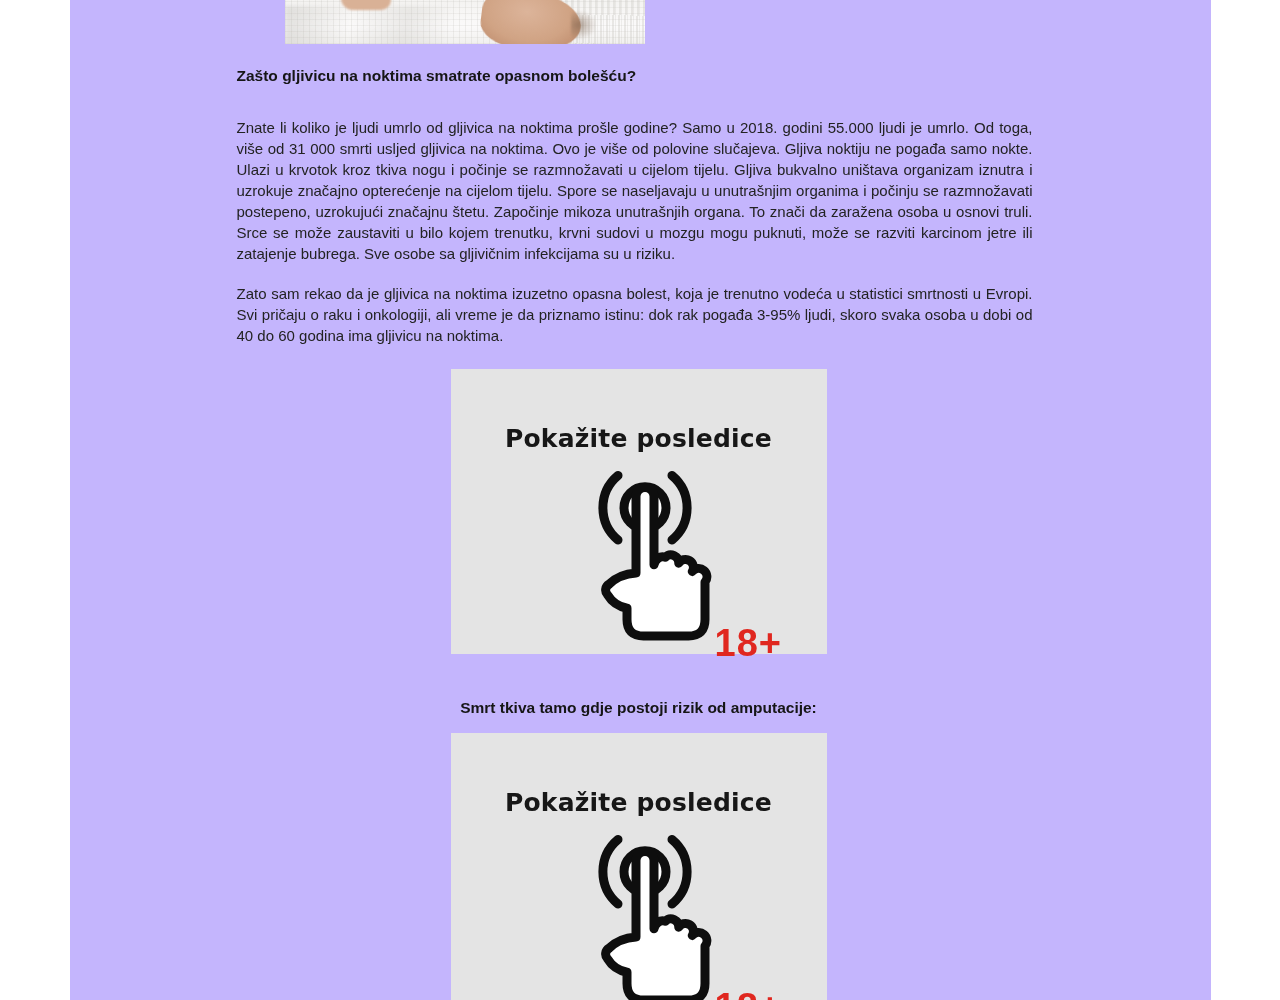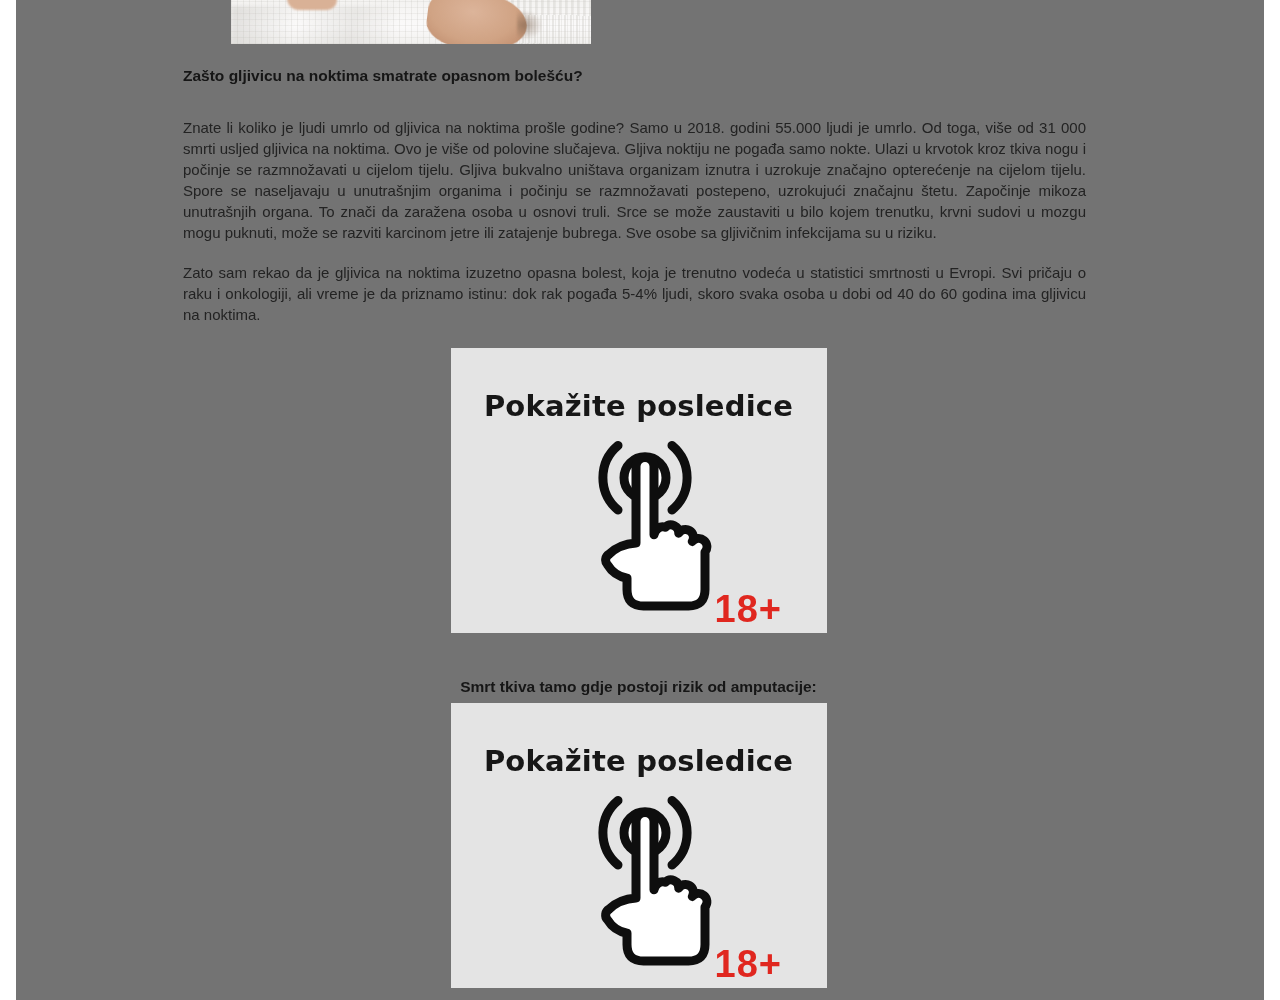--- a/index.html
+++ b/index.html
@@ -1,24 +1,24 @@
 <!DOCTYPE html>
 <html><head>
 <meta charset="utf-8">
 <style>
   * { box-sizing: border-box; }
   html, body { margin: 0; padding: 0; background: #ffffff; }
   body { font-family: "Liberation Sans", sans-serif; color: #222; }
 
   .page {
     position: relative;
-    width: 1248px;
+    width: 1141px;
     height: 1000px;
     margin: 0 auto;
-    background: #737373;
+    background: #c4b5fd;
     overflow: hidden;
   }
 
   .content {
     padding-left: 167px;
     padding-right: 170px;
   }
 
   
   .photo {
@@ -78,52 +78,52 @@
   }
   p.body-par.second { margin-bottom: 23px; }
   .callout {
     margin: 0 0 25px 0;
     font-size: 15.5px;
     font-weight: bold;
     text-align: center;
     color: #161616;
     line-height: 21px;
   }
-  .callout.second { margin: 43px 0 6px 0; }
+  .callout.second { margin: 43px 0 15px 0; }
 
   
   .reveal-box {
     position: relative;
     width: 376px;
     height: 285px;
     margin: 0 auto;
     background: #e4e4e4;
     text-align: center;
     cursor: pointer;
   }
   .reveal-label {
     display: block;
-    padding-top: 41px;
+    padding-top: 55px;
     font-family: "DejaVu Sans", "Liberation Sans", sans-serif;
-    font-size: 29px;
+    font-size: 25px;
     font-weight: bold;
     letter-spacing: .2px;
     color: #171717;
   }
   .tap-icon-wrap {
     margin-top: 9px;
   }
   .tap-icon-wrap svg {
     display: inline-block;
     transform: translateX(6px);
   }
   .age-badge {
     position: absolute;
     left: 264px;
-    top: 240px;
+    top: 253px;
     font-size: 38px;
     font-weight: bold;
     color: #e0271f;
     letter-spacing: 1px;
   }
 </style>
 </head>
 <body>
 
 <div class="page">
@@ -134,21 +134,21 @@
       <div class="fold2"></div>
       <div class="fingers"></div>
       <div class="arm"></div>
       <div class="arm-shadow"></div>
     </div>
 
     <h1 class="heading">Zašto gljivicu na noktima smatrate opasnom bolešću?</h1>
 
     <p class="body-par">Znate li koliko je ljudi umrlo od gljivica na noktima prošle godine? Samo u 2018. godini 55.000 ljudi je umrlo. Od toga, više od 31 000 smrti usljed gljivica na noktima. Ovo je više od polovine slučajeva. Gljiva noktiju ne pogađa samo nokte. Ulazi u krvotok kroz tkiva nogu i počinje se razmnožavati u cijelom tijelu. Gljiva bukvalno uništava organizam iznutra i uzrokuje značajno opterećenje na cijelom tijelu. Spore se naseljavaju u unutrašnjim organima i počinju se razmnožavati postepeno, uzrokujući značajnu štetu. Započinje mikoza unutrašnjih organa. To znači da zaražena osoba u osnovi truli. Srce se može zaustaviti u bilo kojem trenutku, krvni sudovi u mozgu mogu puknuti, može se razviti karcinom jetre ili zatajenje bubrega. Sve osobe sa gljivičnim infekcijama su u riziku.</p>
 
-    <p class="body-par second">Zato sam rekao da je gljivica na noktima izuzetno opasna bolest, koja je trenutno vodeća u statistici smrtnosti u Evropi. Svi pričaju o raku i onkologiji, ali vreme je da priznamo istinu: dok rak pogađa 5-4% ljudi, skoro svaka osoba u dobi od 40 do 60 godina ima gljivicu na noktima.</p>
+    <p class="body-par second">Zato sam rekao da je gljivica na noktima izuzetno opasna bolest, koja je trenutno vodeća u statistici smrtnosti u Evropi. Svi pričaju o raku i onkologiji, ali vreme je da priznamo istinu: dok rak pogađa 3-95% ljudi, skoro svaka osoba u dobi od 40 do 60 godina ima gljivicu na noktima.</p>
 
 
     <div class="reveal-box">
       <span class="reveal-label">Pokažite posledice</span>
       <div class="tap-icon-wrap">
         <svg width="150" height="192" viewBox="0 0 200 256" fill="none">
           <path d="M64,18 A56,56 0 0 0 64,104" stroke="#0e0e0e" stroke-width="12" stroke-linecap="round" fill="none"></path>
           <path d="M136,18 A56,56 0 0 1 136,104" stroke="#0e0e0e" stroke-width="12" stroke-linecap="round" fill="none"></path>
           <circle cx="100" cy="61" r="28" fill="#ffffff" stroke="#0e0e0e" stroke-width="12"></circle>
           <path d="M88,46

